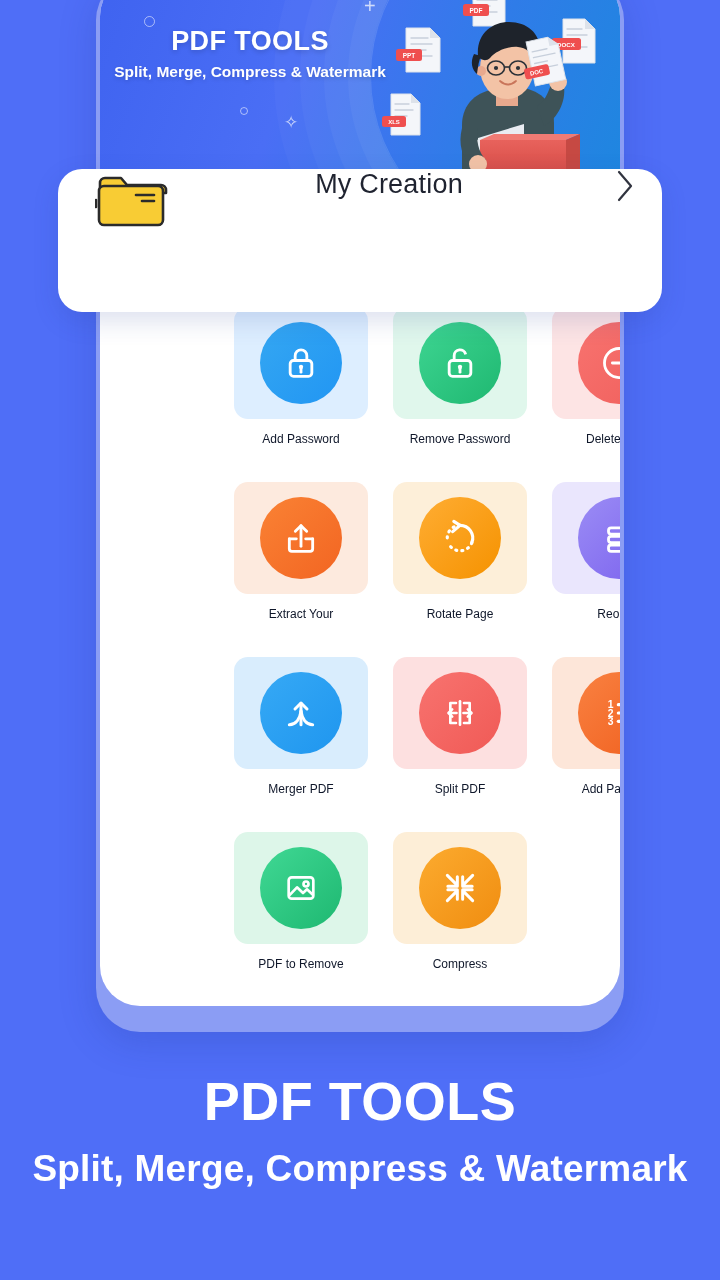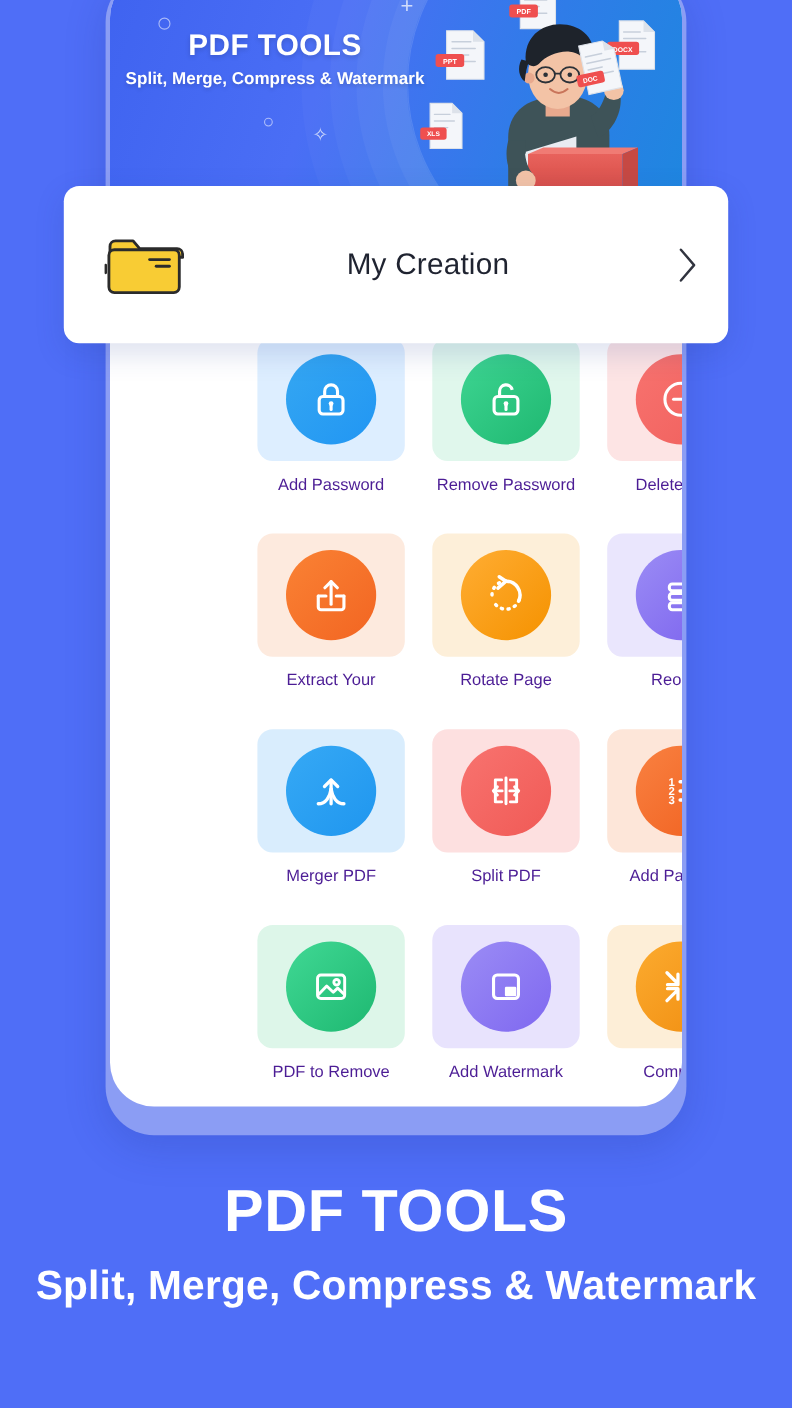--- a/index.html
+++ b/index.html
@@ -68,23 +68,23 @@
   .s2{left:366px;top:12px;}
   .s3{left:184px;top:138px;}
 
   
   .illus{position:absolute; right:-6px; bottom:0; width:260px; height:194px; z-index:3;}
 
   
   .creation-card{
     position:absolute; left:58px; top:169px;
     width:604px; height:143px;
-    background:#fff; border-radius:14px;
+    background:#fff; border-radius:24px;
     box-shadow:0 9px 26px rgba(40,60,150,.16);
-    display:flex; align-items:center;
+    display:flex; align-items:flex-start;
     z-index:20;
   }
   .folder-wrap{ width:150px; display:flex; justify-content:center; align-items:center;}
   .creation-texts{ flex:1; text-align:center; margin-left:-18px;}
   .creation-title{ font-size:27px; font-weight:400; color:#1f2330; letter-spacing:.2px;}
   .creation-sub{ font-size:21px; color:#a7a9b4; margin-top:6px;}
   .chevron{ width:74px; display:flex; justify-content:center; align-items:center; color:#31343f;}
 
   
   .grid{
@@ -98,21 +98,21 @@
   }
   .tool{ width:134px; display:flex; flex-direction:column; align-items:center; cursor:pointer;}
   .tool-tile{
     width:134px; height:112px; border-radius:14px;
     display:flex; align-items:center; justify-content:center;
   }
   .tool-circle{
     width:82px; height:82px; border-radius:50%;
     display:flex; align-items:center; justify-content:center;
   }
-  .tool-label{ margin-top:13px; font-size:15px; color:#4c1d95; white-space:nowrap;}
+  .tool-label{ margin-top:13px; font-size:12px; color:#0f172a; white-space:nowrap;}
 
   
   .promo{
     position:absolute; left:0; top:1070px; width:720px;
     text-align:center; color:#fff;
   }
   .promo-title{ font-size:54px; font-weight:700; letter-spacing:.5px;}
   .promo-sub{ font-size:37px; font-weight:700; margin-top:16px; letter-spacing:.2px;}
 </style>
 </head>
@@ -387,31 +387,20 @@
           <svg width="40" height="40" viewBox="0 0 24 24" fill="none" stroke="#fff" stroke-width="1.6" stroke-linejoin="round">
             <rect x="4.6" y="5.6" width="14.8" height="12.8" rx="1.8"></rect>
             <circle cx="15" cy="9.6" r="1.5"></circle>
             <path d="M5 16.4 L9.6 11.6 L13.2 15 L15.6 12.8 L19.4 16.4"></path>
           </svg>
         </div>
       </div>
       <div class="tool-label">PDF to Remove</div>
     </div>
 
-    <div class="tool">
-      <div class="tool-tile" style="background:#e8e3fd">
-        <div class="tool-circle" style="background:linear-gradient(135deg,#9b8cf5,#7f68f0)">
-          <svg width="40" height="40" viewBox="0 0 24 24">
-            <rect x="5.2" y="5.6" width="13.6" height="12.8" rx="2" fill="none" stroke="#fff" stroke-width="1.7"></rect>
-            <rect x="11.4" y="12" width="6.2" height="5.2" rx="0.7" fill="#fff"></rect>
-          </svg>
-        </div>
-      </div>
-      <div class="tool-label">Add Watermark</div>
-    </div>
 
     <div class="tool">
       <div class="tool-tile" style="background:#fdeed7">
         <div class="tool-circle" style="background:linear-gradient(135deg,#fcab2f,#f08d10)">
           <svg width="40" height="40" viewBox="0 0 24 24" fill="none" stroke="#fff" stroke-width="1.8" stroke-linecap="round" stroke-linejoin="round">
             <path d="M4.4 4.4 L10.4 10.4 M10.4 5.2 V10.9 H4.7"></path>
             <path d="M19.6 4.4 L13.6 10.4 M13.6 5.2 V10.9 H19.3"></path>
             <path d="M4.4 19.6 L10.4 13.6 M10.4 18.8 V13.1 H4.7"></path>
             <path d="M19.6 19.6 L13.6 13.6 M13.6 18.8 V13.1 H19.3"></path>
           </svg>

